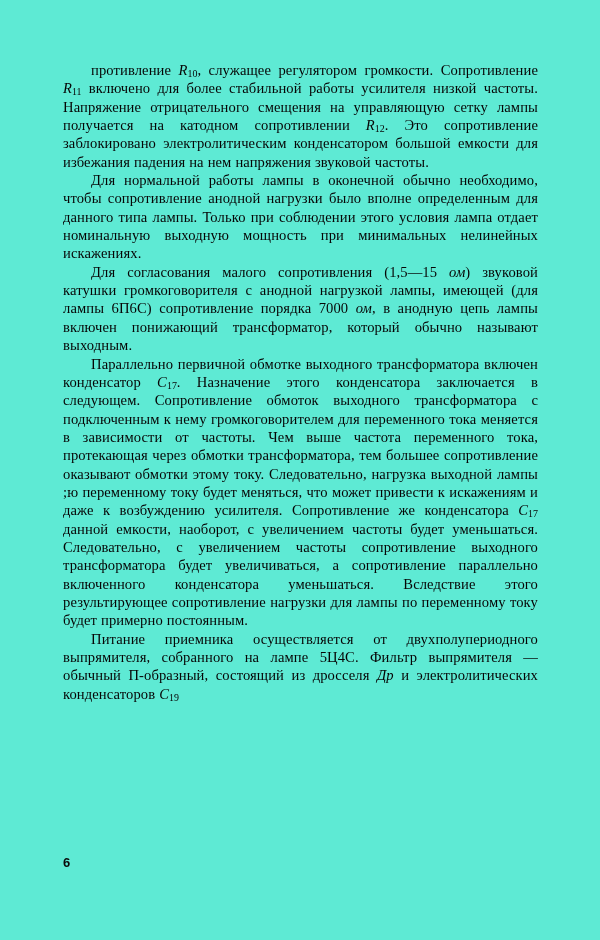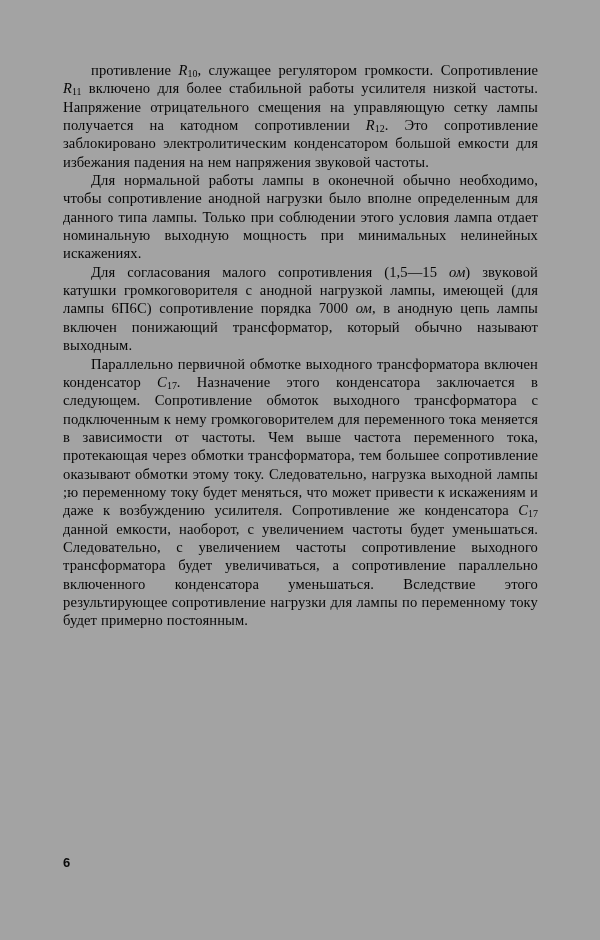--- a/index.html
+++ b/index.html
@@ -12,21 +12,21 @@
     height: 940px;
     overflow: hidden;
     font-family: "Liberation Serif", "DejaVu Serif", serif;
     color: #0d0d0d;
     -webkit-font-smoothing: antialiased;
   }
   .page {
     position: relative;
     width: 600px;
     height: 940px;
-    background: #a3a3a3;
+    background: #5eead4;
   }
   .textblock {
     position: absolute;
     left: 63px;
     top: 61px;
     width: 475px;
   }
   p.para {
     margin: 0;
     padding: 0;
@@ -73,17 +73,18 @@
 </head>
 <body>
 
 <div class="page">
 
   <div class="textblock">
     <p class="para cont">противление <i class="var">R<sub>10</sub></i>, служащее регулятором громкости. Сопротивление <i class="var">R<sub>11</sub></i> включено для более стабильной работы усилителя низкой частоты. Напряжение отрицательного смещения на управляющую сетку лампы получается на катодном сопротивлении <i class="var">R<sub>12</sub></i>. Это сопротивление заблокировано электролитическим конденсатором большой емкости для избежания падения на нем напряжения звуковой частоты.</p>
     <p class="para">Для нормальной работы лампы в оконечной обычно необходимо, чтобы сопротивление анодной нагрузки было вполне определенным для данного типа лампы. Только при соблюдении этого условия лампа отдает номинальную выходную мощность при минимальных нелинейных искажениях.</p>
     <p class="para">Для согласования малого сопротивления (1,5—15 <i class="unit">ом</i>) звуковой катушки громкоговорителя с анодной нагрузкой лампы, имеющей (для лампы 6П6С) сопротивление порядка 7000 <i class="unit">ом</i>, в анодную цепь лампы включен понижающий трансформатор, который обычно называют выходным.</p>
     <p class="para">Параллельно первичной обмотке выходного трансформатора включен конденсатор <i class="var">C<sub>17</sub></i>. Назначение этого конденсатора заключается в следующем. Сопротивление обмоток выходного трансформатора с подключенным к нему громкоговорителем для переменного тока меняется в зависимости от частоты. Чем выше частота переменного тока, протекающая через обмотки трансформатора, тем большее сопротивление оказывают обмотки этому току. Следовательно, нагрузка выходной лампы ;ю переменному току будет меняться, что может привести к искажениям и даже к возбуждению усилителя. Сопротивление же конденсатора <i class="var">C<sub>17</sub></i> данной емкости, наоборот, с увеличением частоты будет уменьшаться. Следовательно, с увеличением частоты сопротивление выходного трансформатора будет увеличиваться, а сопротивление параллельно включенного конденсатора уменьшаться. Вследствие этого результирующее сопротивление нагрузки для лампы по переменному току будет примерно постоянным.</p>
+    <p class="para">Питание приемника осуществляется от двухполупериодного выпрямителя, собранного на лампе 5Ц4С. Фильтр выпрямителя — обычный П-образный, состоящий из дросселя <i class="var">Др</i> и электролитических конденсаторов <i class="var">C<sub>19</sub></i></p>
   </div>
 
   <div class="pagenum">6</div>
 
 </div>
 
 </body></html>

